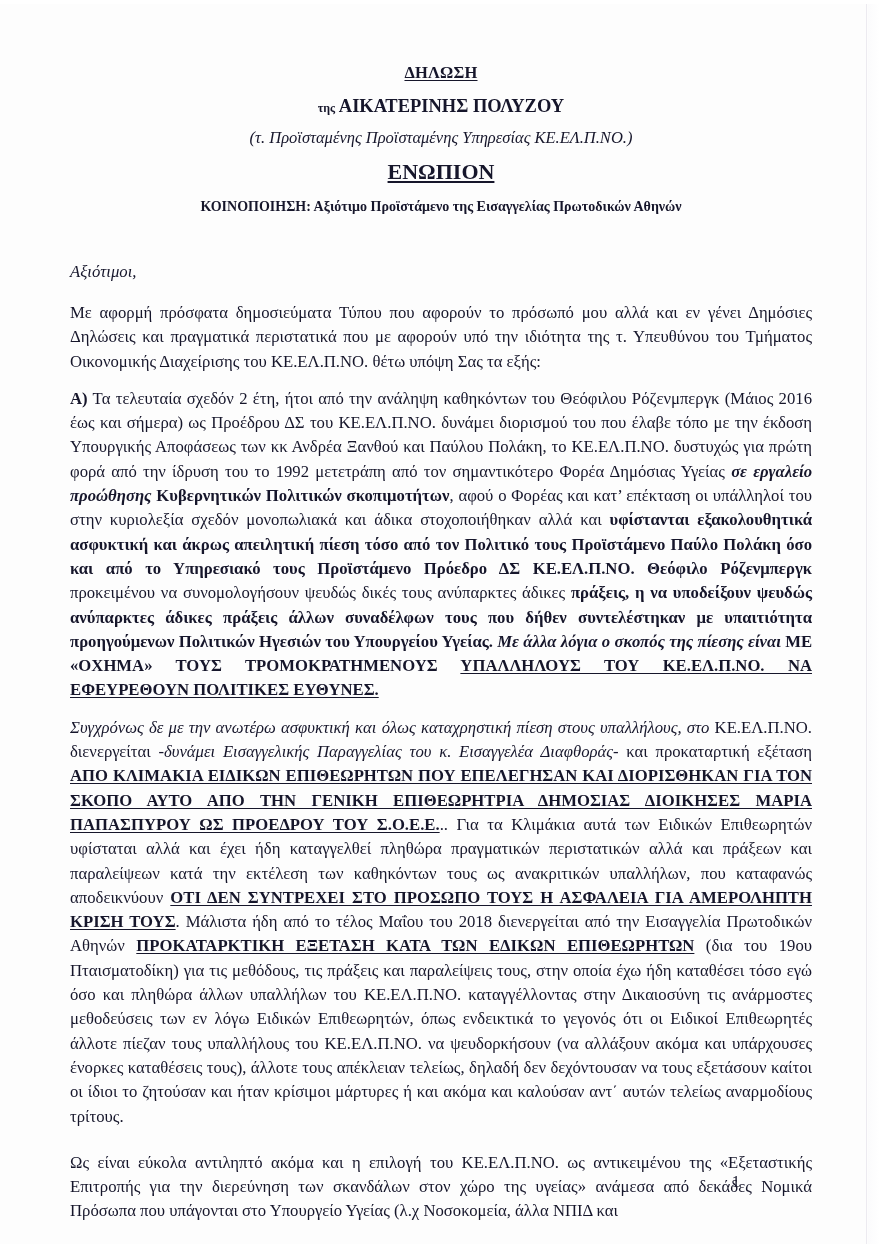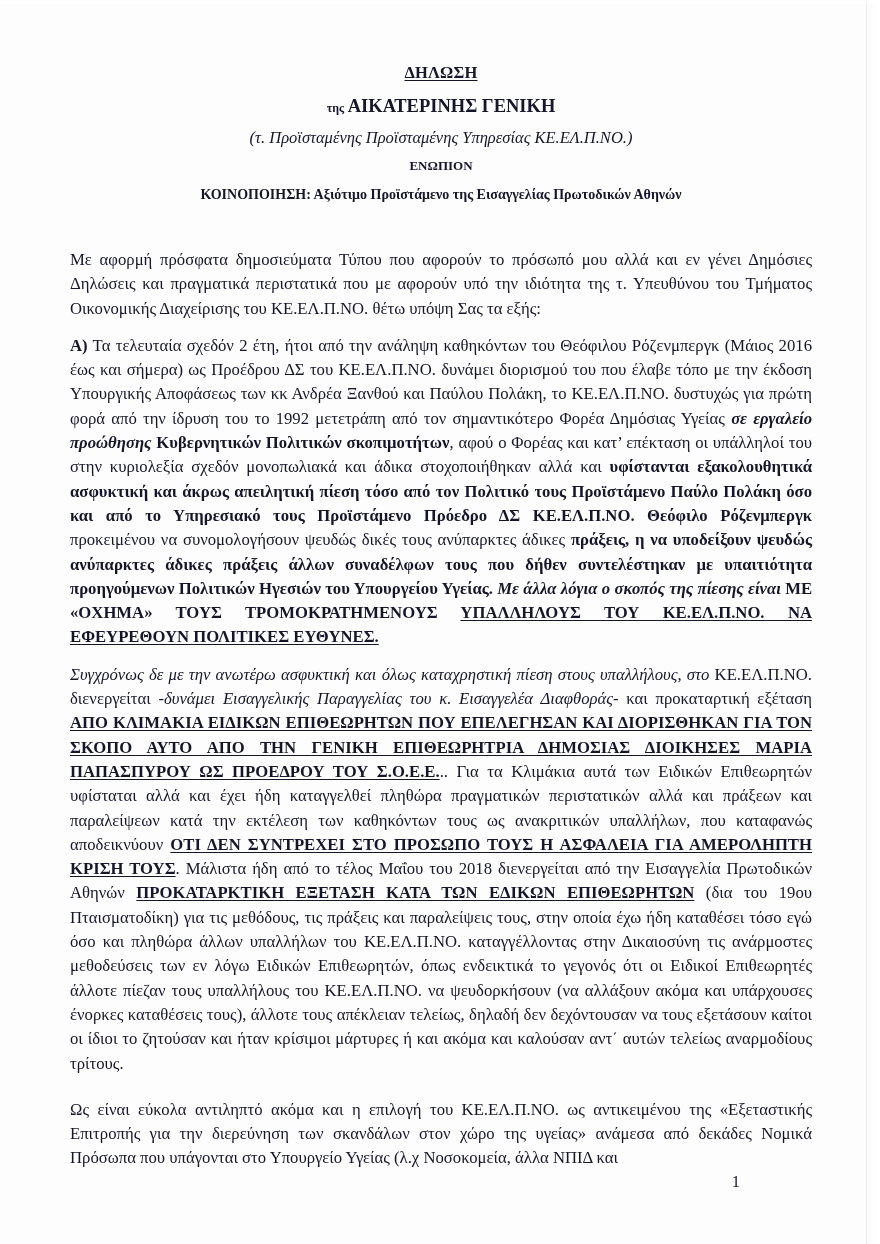--- a/index.html
+++ b/index.html
@@ -58,22 +58,23 @@
     margin-bottom: 9px;
   }
   .hd-name .lead { font-weight: bold; font-size: 12px; }
   .hd-sub {
     font-size: 16.5px;
     font-style: italic;
     font-weight: normal;
     margin-bottom: 9px;
   }
   .hd-before {
-    font-size: 13px;
+    font-size: 22px;
     margin-bottom: 11px;
+    text-decoration: underline;
   }
   .hd-committee {
     font-size: 17.5px;
     line-height: 1.36;
     margin-bottom: 10px;
   }
   .hd-cc {
     font-size: 14px;
     margin-bottom: 0;
   }
@@ -121,37 +122,38 @@
   <div class="content">
 
     <div>
 
       <p class="hd hd-title">
         <span class="u">ΔΗΛΩΣΗ</span>
       </p>
 
       <p class="hd hd-name">
         <span class="lead">της</span>
-        <span>ΑΙΚΑΤΕΡΙΝΗΣ ΓΕΝΙΚΗ</span>
+        <span>ΑΙΚΑΤΕΡΙΝΗΣ ΠΟΛΥΖΟΥ</span>
       </p>
 
       <p class="hd hd-sub">(τ. Προϊσταμένης Προϊσταμένης Υπηρεσίας ΚΕ.ΕΛ.Π.ΝΟ.)</p>
 
       <p class="hd hd-before">ΕΝΩΠΙΟΝ</p>
 
 
       <p class="hd hd-cc">
         <span>ΚΟΙΝΟΠΟΙΗΣΗ:</span>
         <span>Αξιότιμο Προϊστάμενο της Εισαγγελίας Πρωτοδικών Αθηνών</span>
       </p>
 
     </div>
 
     <div class="body-block">
 
+      <p class="para salutation">Αξιότιμοι,</p>
 
       <p class="para">
         <span>Με αφορμή πρόσφατα δημοσιεύματα Τύπου που αφορούν το πρόσωπό μου αλλά και εν γένει Δημόσιες Δηλώσεις και πραγματικά περιστατικά που με αφορούν υπό την ιδιότητα της τ. Υπευθύνου του Τμήματος Οικονομικής Διαχείρισης του ΚΕ.ΕΛ.Π.ΝΟ. θέτω υπόψη Σας τα εξής:</span>
       </p>
 
       <p class="para">
         <b>Α)</b><span> Τα τελευταία σχεδόν 2 έτη, ήτοι από την ανάληψη καθηκόντων του Θεόφιλου Ρόζενμπεργκ (Μάιος 2016 έως και σήμερα) ως Προέδρου ΔΣ του ΚΕ.ΕΛ.Π.ΝΟ. δυνάμει διορισμού του που έλαβε τόπο με την έκδοση Υπουργικής Αποφάσεως των κκ Ανδρέα Ξανθού και Παύλου Πολάκη, το ΚΕ.ΕΛ.Π.ΝΟ. δυστυχώς για πρώτη φορά από την ίδρυση του το 1992 μετετράπη από τον σημαντικότερο Φορέα Δημόσιας Υγείας </span><span class="bi">σε εργαλείο προώθησης </span><span class="b">Κυβερνητικών Πολιτικών σκοπιμοτήτων</span><span>, αφού ο Φορέας και κατ’ επέκταση οι υπάλληλοί του στην κυριολεξία σχεδόν μονοπωλιακά και άδικα στοχοποιήθηκαν αλλά και </span><span class="b">υφίστανται εξακολουθητικά ασφυκτική και άκρως απειλητική πίεση τόσο από τον Πολιτικό τους Προϊστάμενο Παύλο Πολάκη  όσο και από το  Υπηρεσιακό τους Προϊστάμενο Πρόεδρο ΔΣ ΚΕ.ΕΛ.Π.ΝΟ. Θεόφιλο Ρόζενμπεργκ</span><span> προκειμένου να συνομολογήσουν ψευδώς δικές τους ανύπαρκτες άδικες </span><span class="b">πράξεις, η να υποδείξουν ψευδώς ανύπαρκτες άδικες πράξεις άλλων συναδέλφων τους που δήθεν συντελέστηκαν με υπαιτιότητα προηγούμενων Πολιτικών Ηγεσιών του Υπουργείου Υγείας.</span><span class="bi"> Με άλλα λόγια ο σκοπός της πίεσης είναι </span><span class="b">ΜΕ «ΟΧΗΜΑ» ΤΟΥΣ ΤΡΟΜΟΚΡΑΤΗΜΕΝΟΥΣ </span><span class="bu">ΥΠΑΛΛΗΛΟΥΣ ΤΟΥ ΚΕ.ΕΛ.Π.ΝΟ. ΝΑ ΕΦΕΥΡΕΘΟΥΝ ΠΟΛΙΤΙΚΕΣ ΕΥΘΥΝΕΣ.</span>
       </p>
 
       <p class="para">

